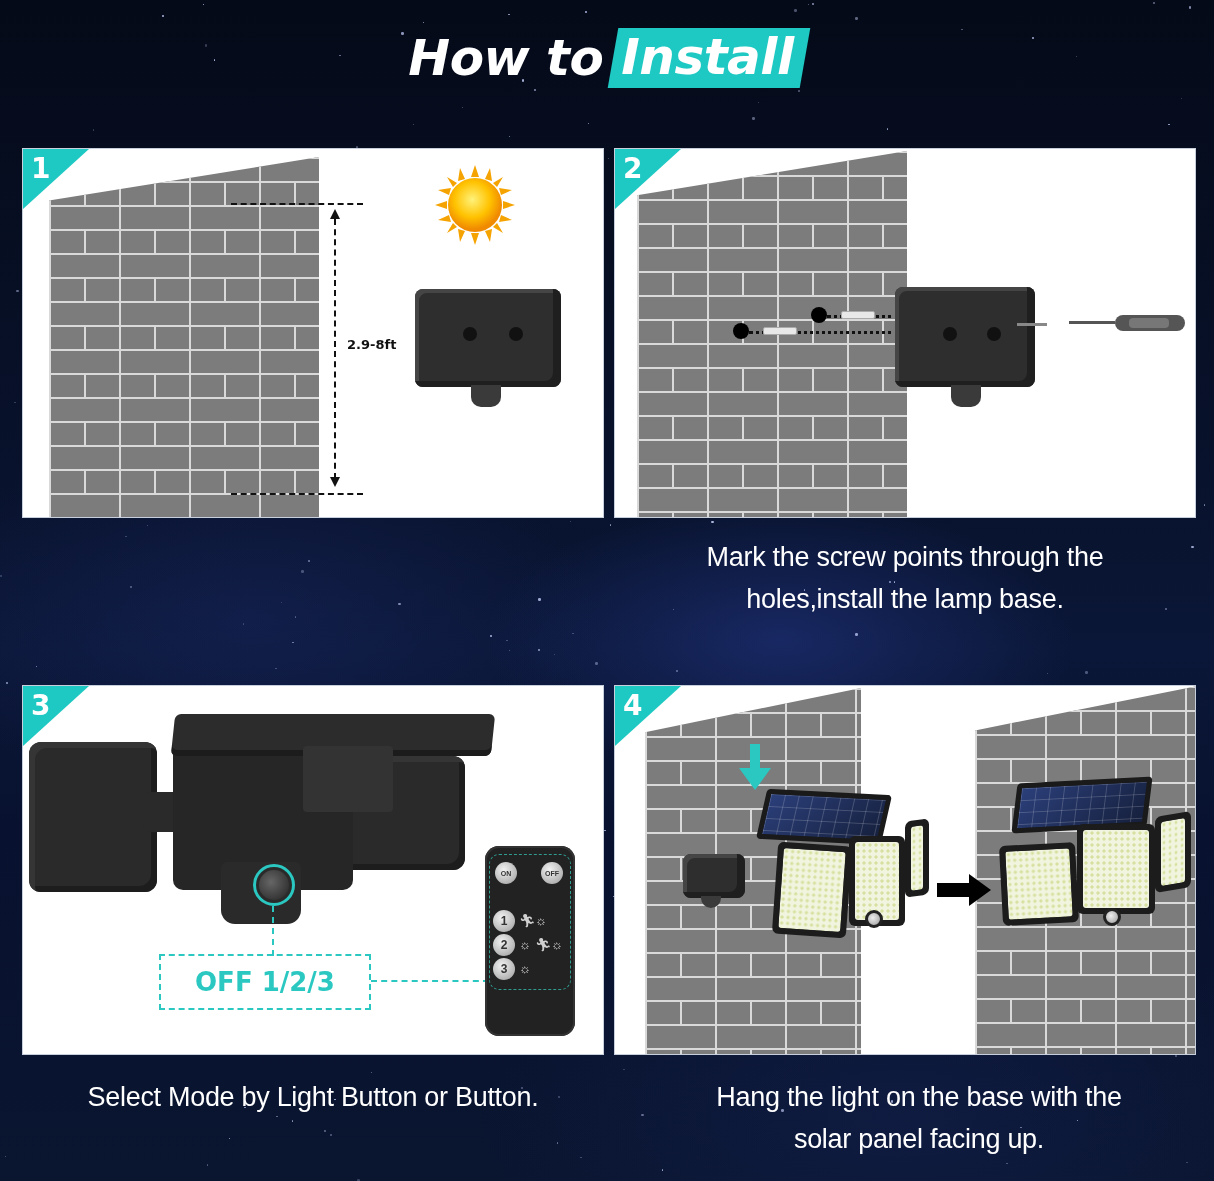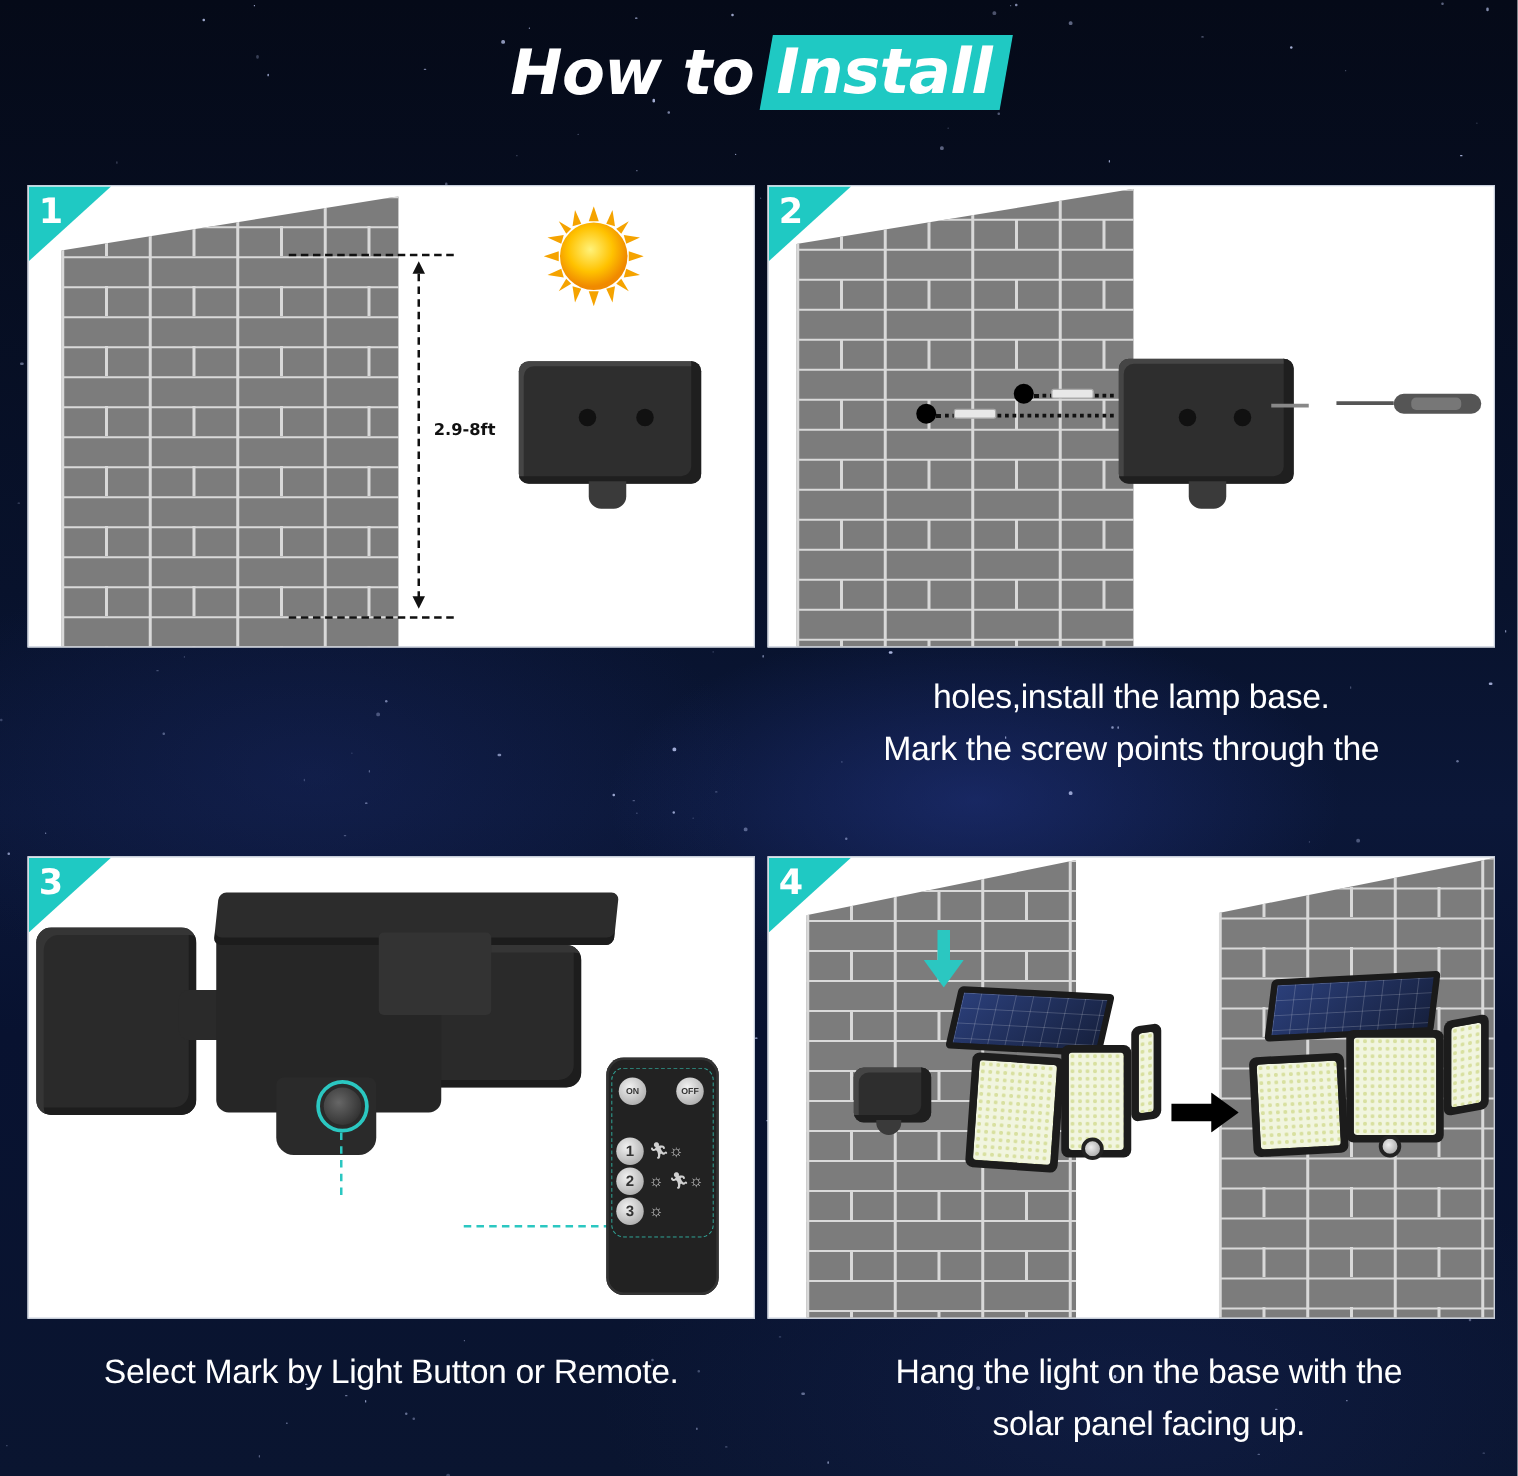--- a/index.html
+++ b/index.html
@@ -477,37 +477,40 @@
   <svg style="position:absolute;left:454px;top:162px;" width="120" height="24" viewBox="0 0 120 24">
     <rect x="0" y="10" width="46" height="3" fill="#555"></rect>
     <rect x="46" y="4" width="70" height="16" rx="8" fill="#555"></rect>
     <rect x="60" y="7" width="40" height="10" rx="4" fill="#777"></rect>
   </svg>
   <div class="badge"></div>
   <div class="badge-num">2</div>
 </div>
 
 <div class="caption" style="left:614px;top:536px;width:582px;">
+  <div>Mark the screw points through the</div>
   <div>holes,install the lamp base.</div>
-  <div>Mark the screw points through the</div>
 </div>
 
 <div class="panel" style="left:22px;top:685px;width:582px;height:370px;">
 
   <div class="floodlight-head" style="left:6px;top:56px;width:128px;height:150px;"></div>
   <div class="floodlight-head" style="left:310px;top:70px;width:132px;height:114px;"></div>
   <div style="position:absolute;left:120px;top:106px;width:40px;height:40px;background:#2a2a2a;border-radius:8px;"></div>
   <div style="position:absolute;left:150px;top:54px;width:180px;height:150px;background:#262626;border-radius:10px;"></div>
   <div style="position:absolute;left:150px;top:28px;width:320px;height:42px;background:#2c2c2c;border-radius:6px;transform:skewX(-6deg);box-shadow:inset 0 -6px 0 #1c1c1c;"></div>
   <div style="position:absolute;left:280px;top:60px;width:90px;height:66px;background:#333;border-radius:4px;"></div>
   <div style="position:absolute;left:198px;top:176px;width:80px;height:62px;background:#2a2a2a;border-radius:6px 6px 14px 14px;"></div>
   <div style="position:absolute;left:236px;top:184px;width:30px;height:30px;border-radius:50%;background:radial-gradient(circle at 40% 40%,#666,#222);"></div>
   <div class="sensor-ring" style="left:230px;top:178px;width:42px;height:42px;"></div>
 
   <div class="mode-line-v" style="left:249px;top:220px;height:50px;"></div>
+  <div class="mode-box" style="left:136px;top:268px;width:212px;height:56px;">
+    <span>OFF 1/2/3</span>
+  </div>
   <div class="mode-line-h" style="left:348px;top:294px;width:118px;"></div>
 
   <div class="remote" style="left:462px;top:160px;width:90px;height:190px;">
     <div class="remote-inner" style="left:4px;top:8px;width:82px;height:136px;"></div>
     <div class="rbtn small" style="left:10px;top:16px;">ON</div>
     <div class="rbtn small" style="left:56px;top:16px;">OFF</div>
 
     <div class="rbtn num" style="left:8px;top:64px;">1</div>
     <span class="ricon" style="left:34px;top:68px;">🏃︎</span>
     <span class="ricon" style="left:50px;top:68px;">☼</span>
@@ -519,21 +522,21 @@
 
     <div class="rbtn num" style="left:8px;top:112px;">3</div>
     <span class="ricon" style="left:34px;top:116px;">☼</span>
   </div>
 
   <div class="badge"></div>
   <div class="badge-num">3</div>
 </div>
 
 <div class="caption" style="left:22px;top:1076px;width:582px;">
-  <div>Select Mark by Light Button or Remote.</div>
+  <div>Select Mode by Light Button or Button.</div>
 </div>
 
 <div class="panel" style="left:614px;top:685px;width:582px;height:370px;">
   <div class="wall wall-skew" style="left:30px;top:2px;width:216px;height:368px;"></div>
   <div class="wall wall-skew" style="left:360px;top:0px;width:222px;height:370px;"></div>
 
   <svg class="cyan-arrow" style="left:124px;top:58px;" width="32" height="46" viewBox="0 0 32 46">
     <rect x="11" y="0" width="10" height="26" fill="#2bc7c1"></rect>
     <polygon points="0,24 32,24 16,46" fill="#2bc7c1"></polygon>
   </svg>

